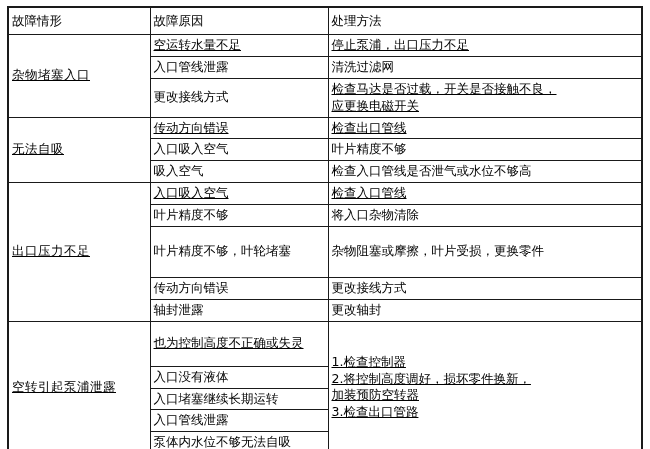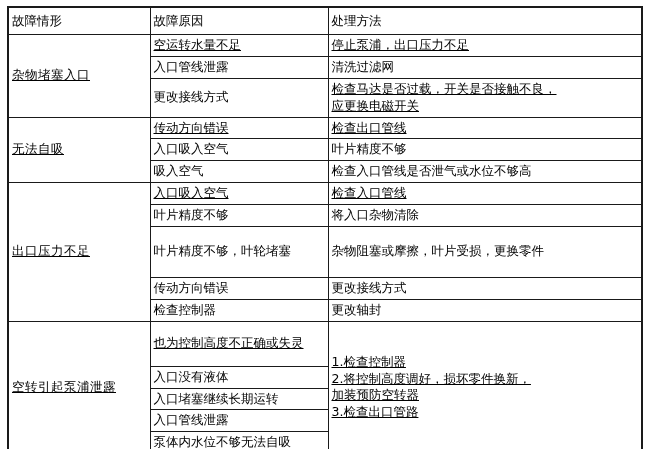--- a/index.html
+++ b/index.html
@@ -115,21 +115,21 @@
       </tr>
       <tr>
         <td style="height:46px">叶片精度不够，叶轮堵塞</td>
         <td>杂物阻塞或摩擦，叶片受损，更换零件</td>
       </tr>
       <tr>
         <td>传动方向错误</td>
         <td>更改接线方式</td>
       </tr>
       <tr>
-        <td>检查控制器</td>
+        <td>轴封泄露</td>
         <td>更改轴封</td>
       </tr>
 
       <tr>
         <td class="cat thick-top" rowspan="5">空转引起泵浦泄露</td>
         <td class="thick-top" style="height:40px">也为控制高度不正确或失灵</td>
         <td class="thick-top multi" rowspan="5" style="white-space:pre-line;">1.检查控制器
 2.将控制高度调好，损坏零件换新，
 加装预防空转器
 3.检查出口管路</td>

